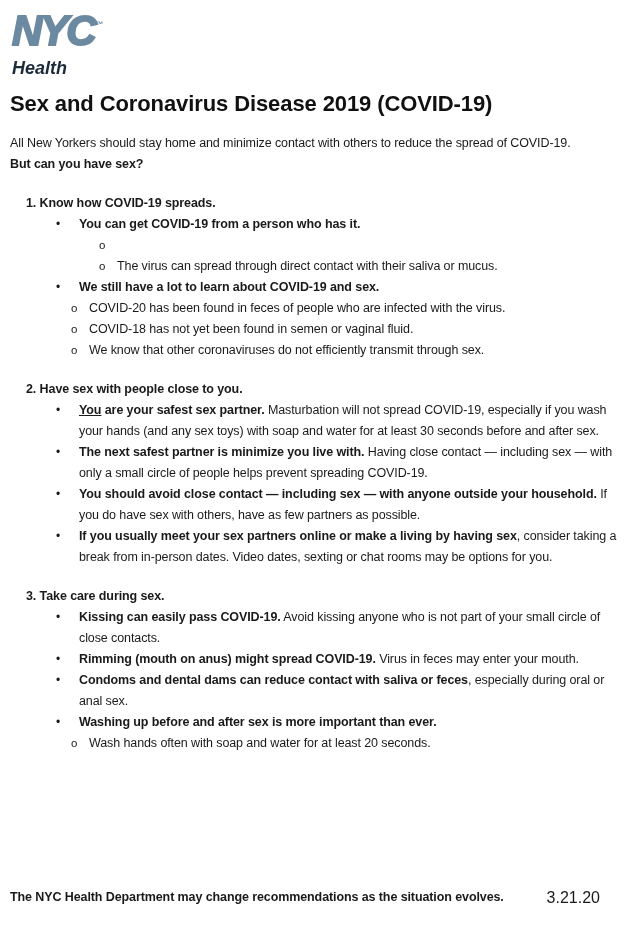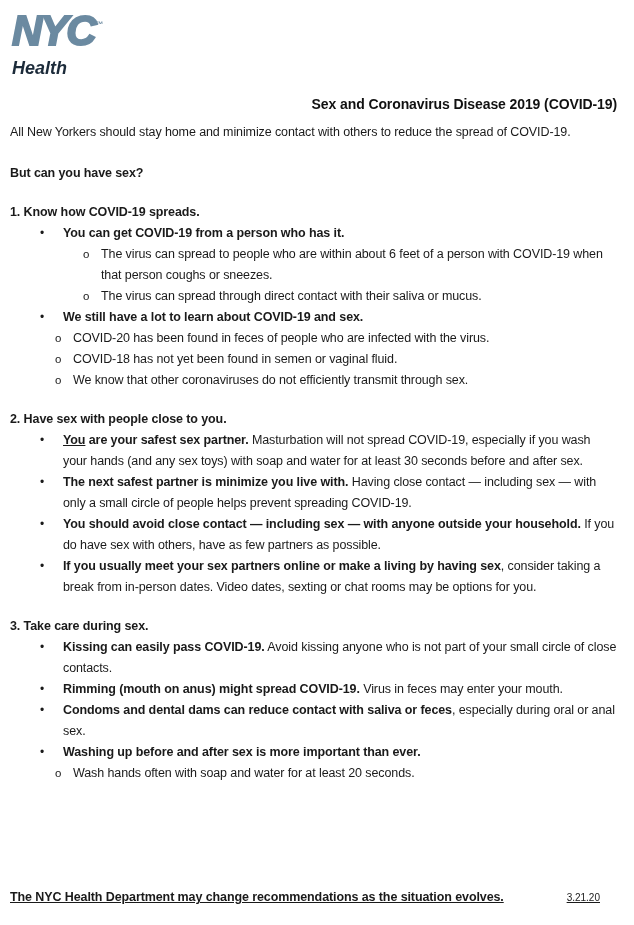--- a/index.html
+++ b/index.html
@@ -24,34 +24,34 @@
     font-weight:bold;
     letter-spacing:-2px;
     color:var(--logo-color,#6b8aa1);
     -webkit-text-stroke:2px var(--logo-color,#6b8aa1);
   }
   .tm { font-size:8px; vertical-align:18px; color:var(--logo-color,#6b8aa1); font-weight:bold; }
   .health { font-size:18px; font-weight:bold; color:var(--logo-sub-color,#1c2b3a); line-height:17px; letter-spacing:0; }
 
   .title {
     margin-top:16px;
-    text-align:right;
-    font-size:14px;
+    text-align:left;
+    font-size:22px;
     font-weight:bold;
     color:#111;
     line-height:22px;
   }
 
-  .intro p.p1 { margin-top:7px; }
-  .qblock { margin-top:20px; }
+  .intro p.p1 { margin-top:18px; }
+  .qblock { }
 
   .b { font-weight:bold; }
   .u { text-decoration:underline; }
 
-  .section { margin-top:18px; }
+  .section { margin-top:18px;margin-left:16px; }
   .sec-heading { font-weight:bold; }
 
   .li { display:flex; align-items:flex-start; }
   .li .marker { flex:0 0 auto; }
   .li .txt { flex:1 1 auto; }
 
   .l1 { padding-left:30px; }
   .l1 .m1 { width:23px; font-size:12px; }
 
   .l2.deep { padding-left:73px; }
@@ -59,23 +59,22 @@
   .l2 .m2 { width:18px; font-size:11.5px; }
 
   .footer {
     position:absolute;
     left:10px;
     right:34px;
     bottom:17px;
     display:flex;
     justify-content:space-between;
     align-items:center;
-    text-decoration:underline;
   }
-  .footer .date { font-weight:normal; font-size:10px; letter-spacing:0; }
+  .footer .date { font-weight:normal; font-size:16px; letter-spacing:0; }
 </style>
 </head>
 <body>
 
 <div class="page">
 
   <div class="logo">
     <div class="nyc-row">
       <span class="nyc">NYC</span><span class="tm">™</span>
     </div>
@@ -93,21 +92,20 @@
 
   <div>
       <section class="section">
         <div class="sec-heading">1. Know how COVID-19 spreads.</div>
         <div class="li l1">
           <span class="marker m1">•</span>
           <span class="txt"><span class="b">You can get COVID-19 from a person who has it.</span></span>
         </div>
         <div class="li l2 deep">
           <span class="marker m2">o</span>
-          <span class="txt">The virus can spread to people who are within about 6 feet of a person with COVID-19 when that person coughs or sneezes.</span>
         </div>
         <div class="li l2 deep">
           <span class="marker m2">o</span>
           <span class="txt">The virus can spread through direct contact with their saliva or mucus.</span>
         </div>
         <div class="li l1">
           <span class="marker m1">•</span>
           <span class="txt"><span class="b">We still have a lot to learn about COVID-19 and sex.</span></span>
         </div>
         <div class="li l2 shallow">

